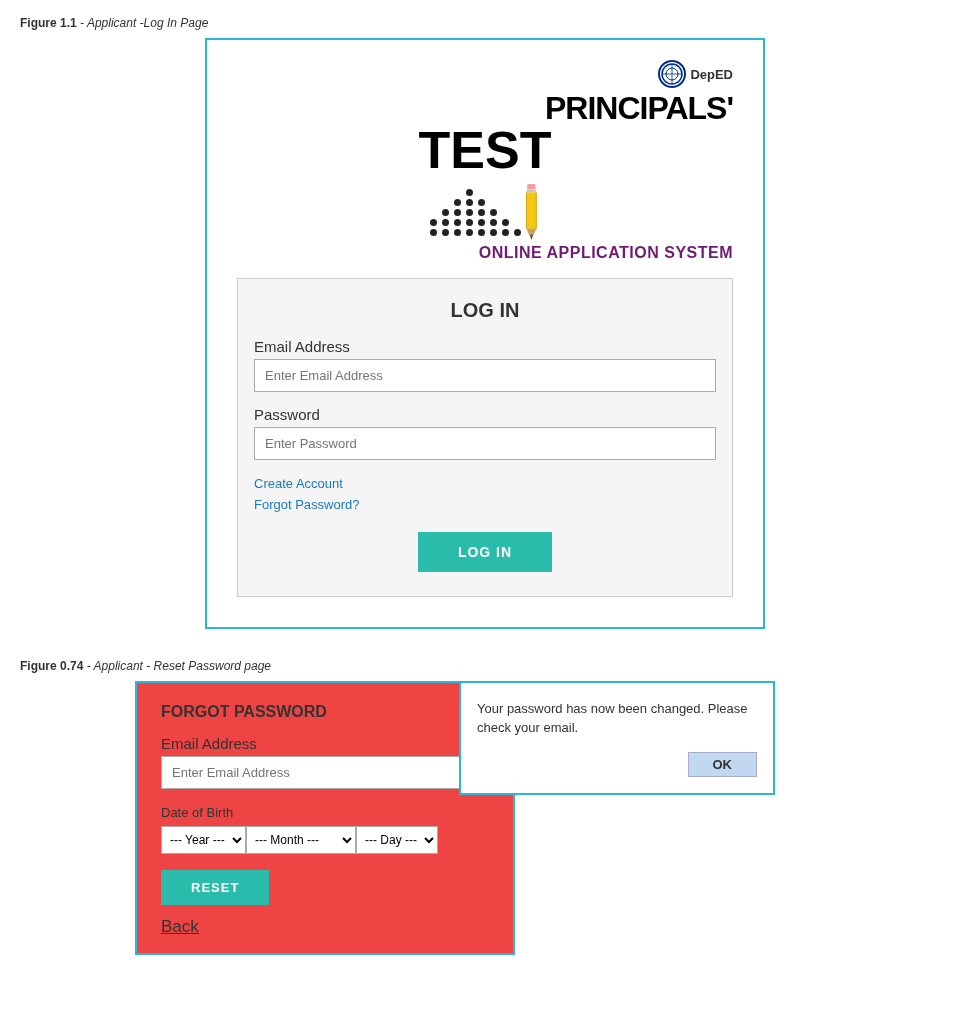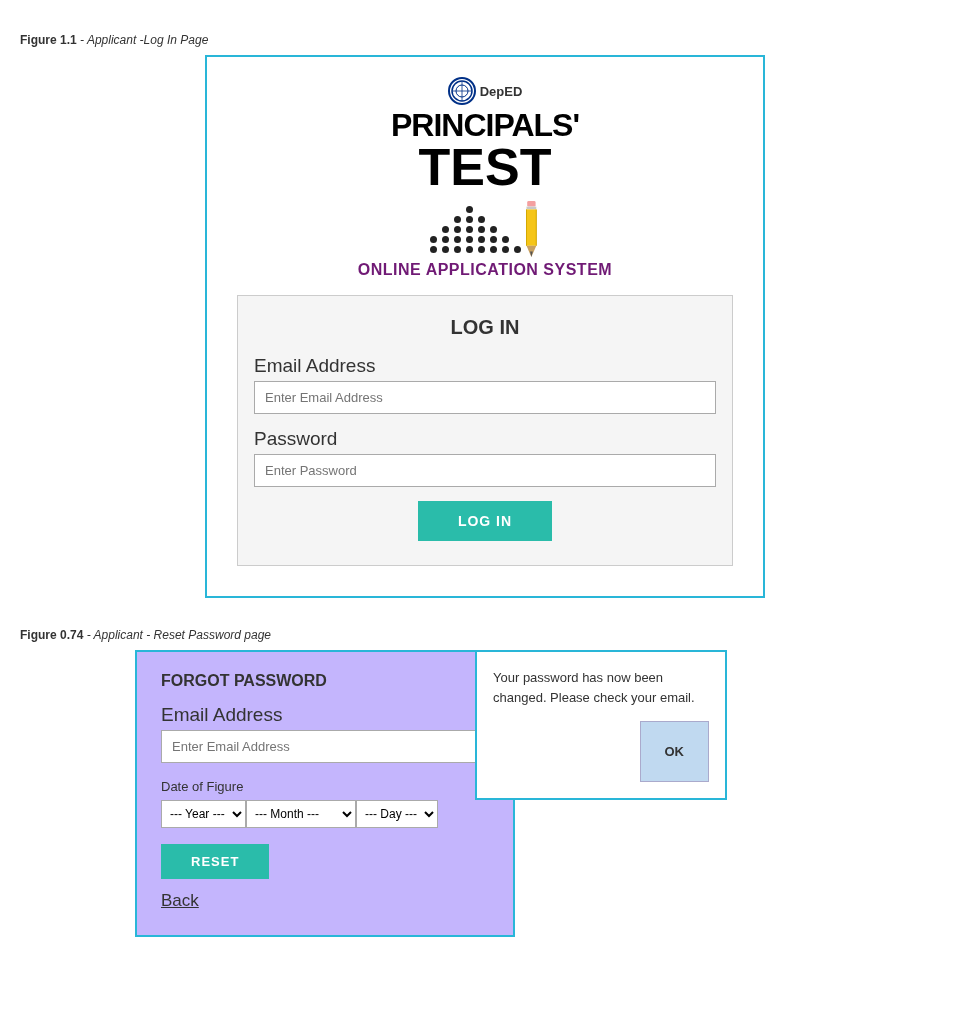--- a/index.html
+++ b/index.html
@@ -25,21 +25,21 @@
     
     .login-container {
       border: 2px solid #29b6d8;
       padding: 20px 30px 30px;
       max-width: 560px;
       margin: 0 auto 30px auto;
       background: #fff;
     }
 
     .logo-area {
-      text-align: center;
+      text-align: right;
       margin-bottom: 16px;
     }
 
     .deped-badge {
       display: inline-flex;
       align-items: center;
       gap: 4px;
       margin-bottom: 4px;
     }
 
@@ -113,21 +113,21 @@
     }
 
     .form-title {
       text-align: center;
       font-size: 20px;
       font-weight: bold;
       margin-bottom: 16px;
     }
 
     .form-label {
-      font-size: 19px;
+      font-size: 15px;
       margin-bottom: 4px;
       display: block;
     }
 
     .form-input {
       width: 100%;
       padding: 8px 10px;
       border: 1px solid #aaa;
       background: #fff;
       font-size: 13px;
@@ -164,23 +164,23 @@
 
     
     .figure-1-16-area {
       max-width: 700px;
       margin: 0 auto;
       position: relative;
     }
 
     .reset-container {
       border: 2px solid #29b6d8;
-      padding: 20px 24px 24px;
+      padding: 20px 24px 16px;
       max-width: 380px;
-      background: #c4b5fd;
+      background: #ef4444;
       position: relative;
       z-index: 1;
     }
 
     .reset-title {
       font-size: 16px;
       font-weight: bold;
       margin-bottom: 14px;
     }
 
@@ -221,42 +221,42 @@
     .back-link {
       font-size: 17px;
       color: #333;
       display: block;
     }
 
     
     .notification-popup {
       position: absolute;
       top: 0;
-      left: 340px;
-      width: 252px;
+      left: 324px;
+      width: 316px;
       border: 2px solid #29b6d8;
       background: #fff;
       padding: 16px 16px 16px;
       z-index: 2;
     }
 
     .notification-msg {
       font-size: 13px;
       color: #333;
       margin-bottom: 14px;
       line-height: 1.5;
     }
 
     .btn-ok {
       display: block;
       margin-left: auto;
       background: #c0d9f0;
       color: #333;
       border: 1px solid #aac;
-      padding: 22px 24px;
+      padding: 4px 24px;
       font-size: 13px;
       font-weight: bold;
       cursor: pointer;
     }
 
     
     .pencil-svg {
       height: 56px;
       width: auto;
     }
@@ -281,21 +281,20 @@
       height: 7px;
       border-radius: 50%;
       background: #222;
     }
     .dot.empty {
       background: transparent;
     }
 
     .figure-section {
       margin-bottom: 24px;
-      margin-top: 17px;
     }
   </style>
 </head>
 <body>
 
 <div class="figure-section">
   <p class="figure-label">
     <strong>Figure 1.1</strong><span> - Applicant -Log In Page</span>
   </p>
 
@@ -406,40 +405,44 @@
 
     <div class="login-form-box">
       <div class="form-title">LOG IN</div>
 
       <label class="form-label">Email Address</label>
       <input class="form-input" type="text" placeholder="Enter Email Address" style="">
 
       <label class="form-label">Password</label>
       <input class="form-input" type="password" placeholder="Enter Password" style="">
 
+      <div class="form-links">
+        <a class="form-link" href="#">Create Account</a>
+        <a class="form-link" href="#">Forgot Password?</a>
+      </div>
 
       <button class="btn-login">LOG IN</button>
     </div>
   </div>
 </div>
 
 <div class="figure-section">
   <p class="figure-label">
     <strong>Figure 0.74</strong><span> - Applicant - Reset Password page</span>
   </p>
 
   <div class="figure-1-16-area">
 
     <div class="reset-container">
       <div class="reset-title">FORGOT PASSWORD</div>
 
       <label class="form-label">Email Address</label>
       <input class="form-input" type="text" style="margin-bottom: 16px;" placeholder="Enter Email Address">
 
-      <label class="dob-label">Date of Figure</label>
+      <label class="dob-label">Date of Birth</label>
       <div class="dob-selects">
         <select class="dob-select">
           <option>--- Year ---</option>
         </select>
         <select class="dob-select" style="min-width:110px;">
           <option>--- Month ---</option>
         </select>
         <select class="dob-select">
           <option>--- Day ---</option>
         </select>

